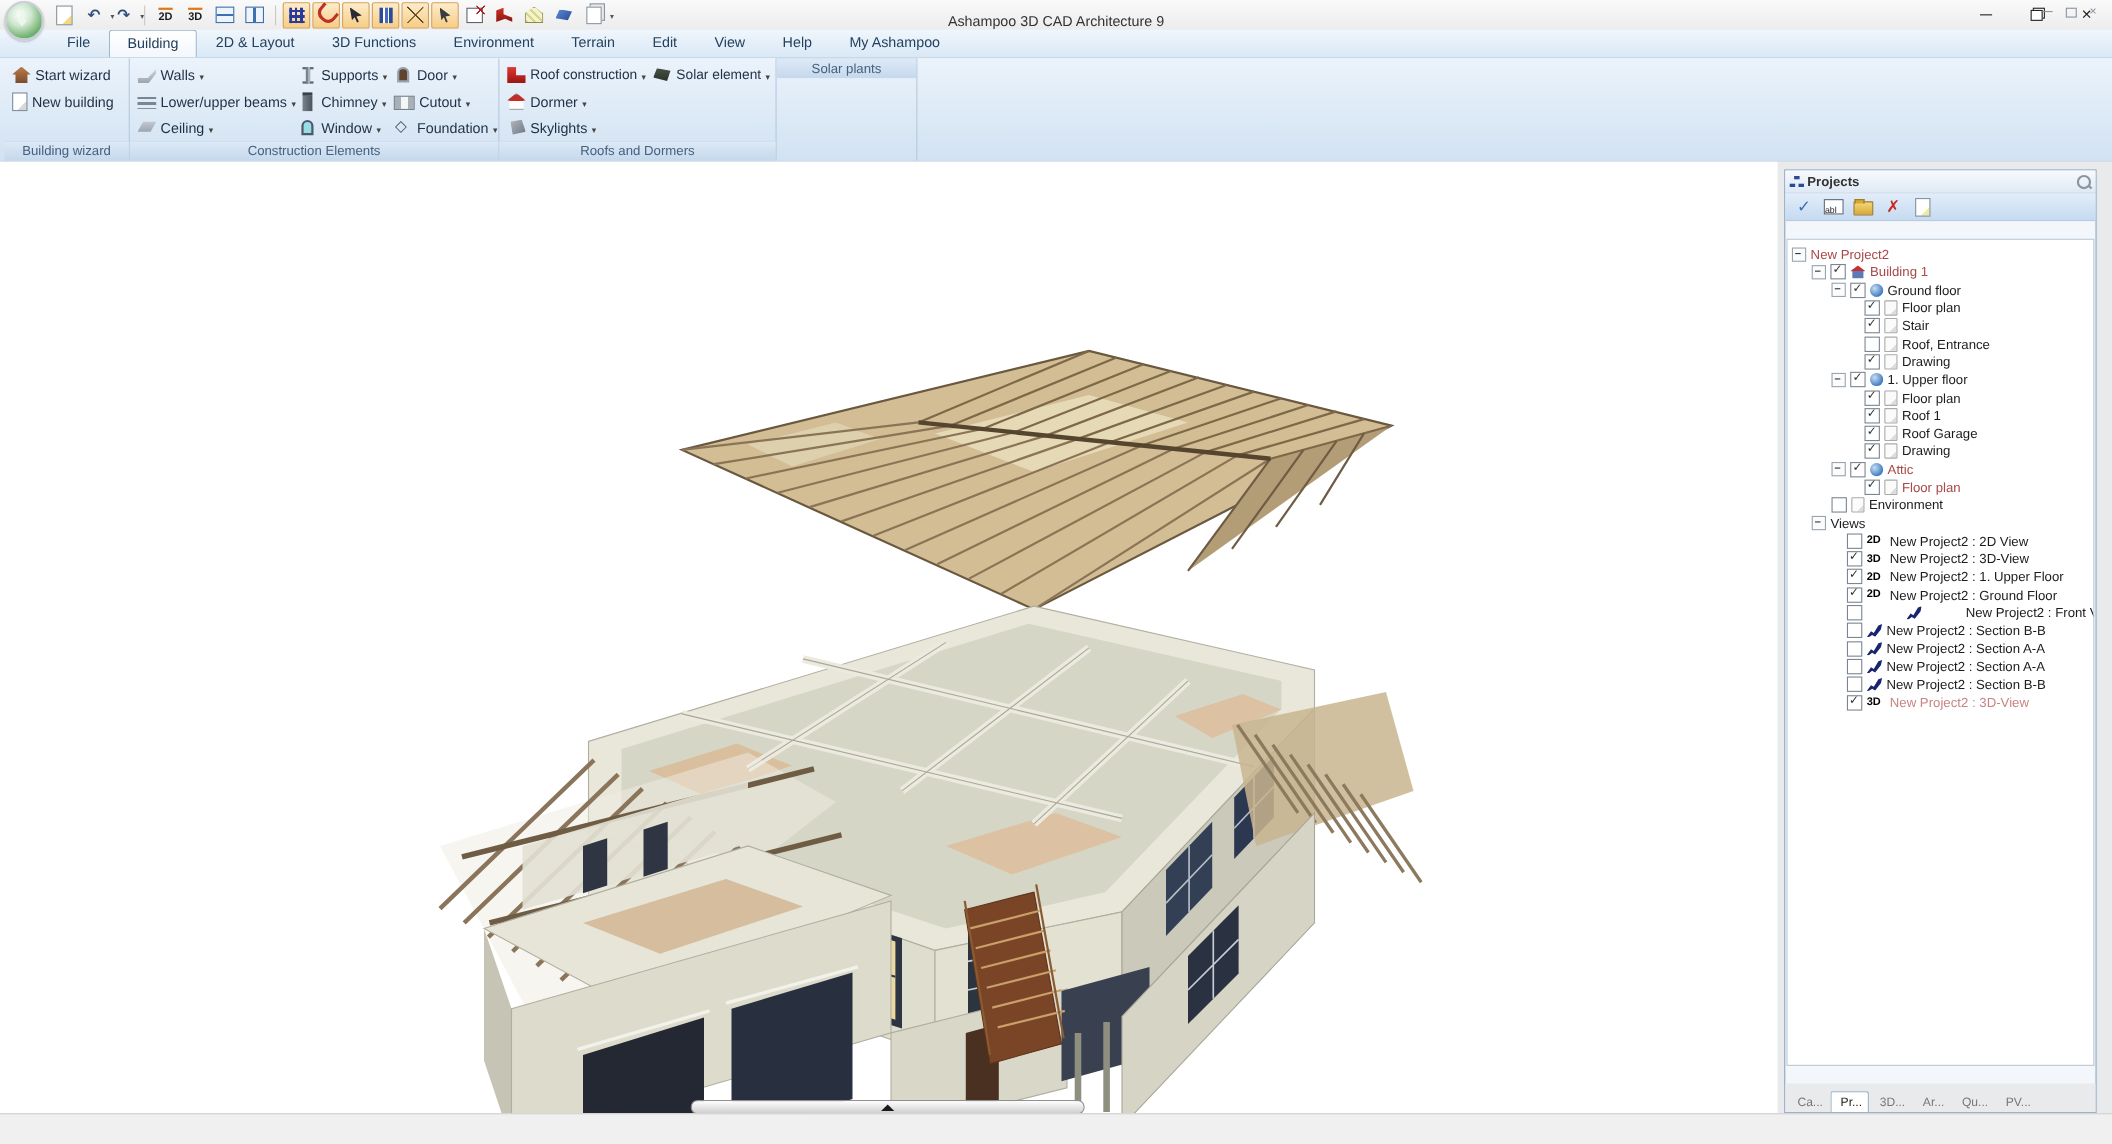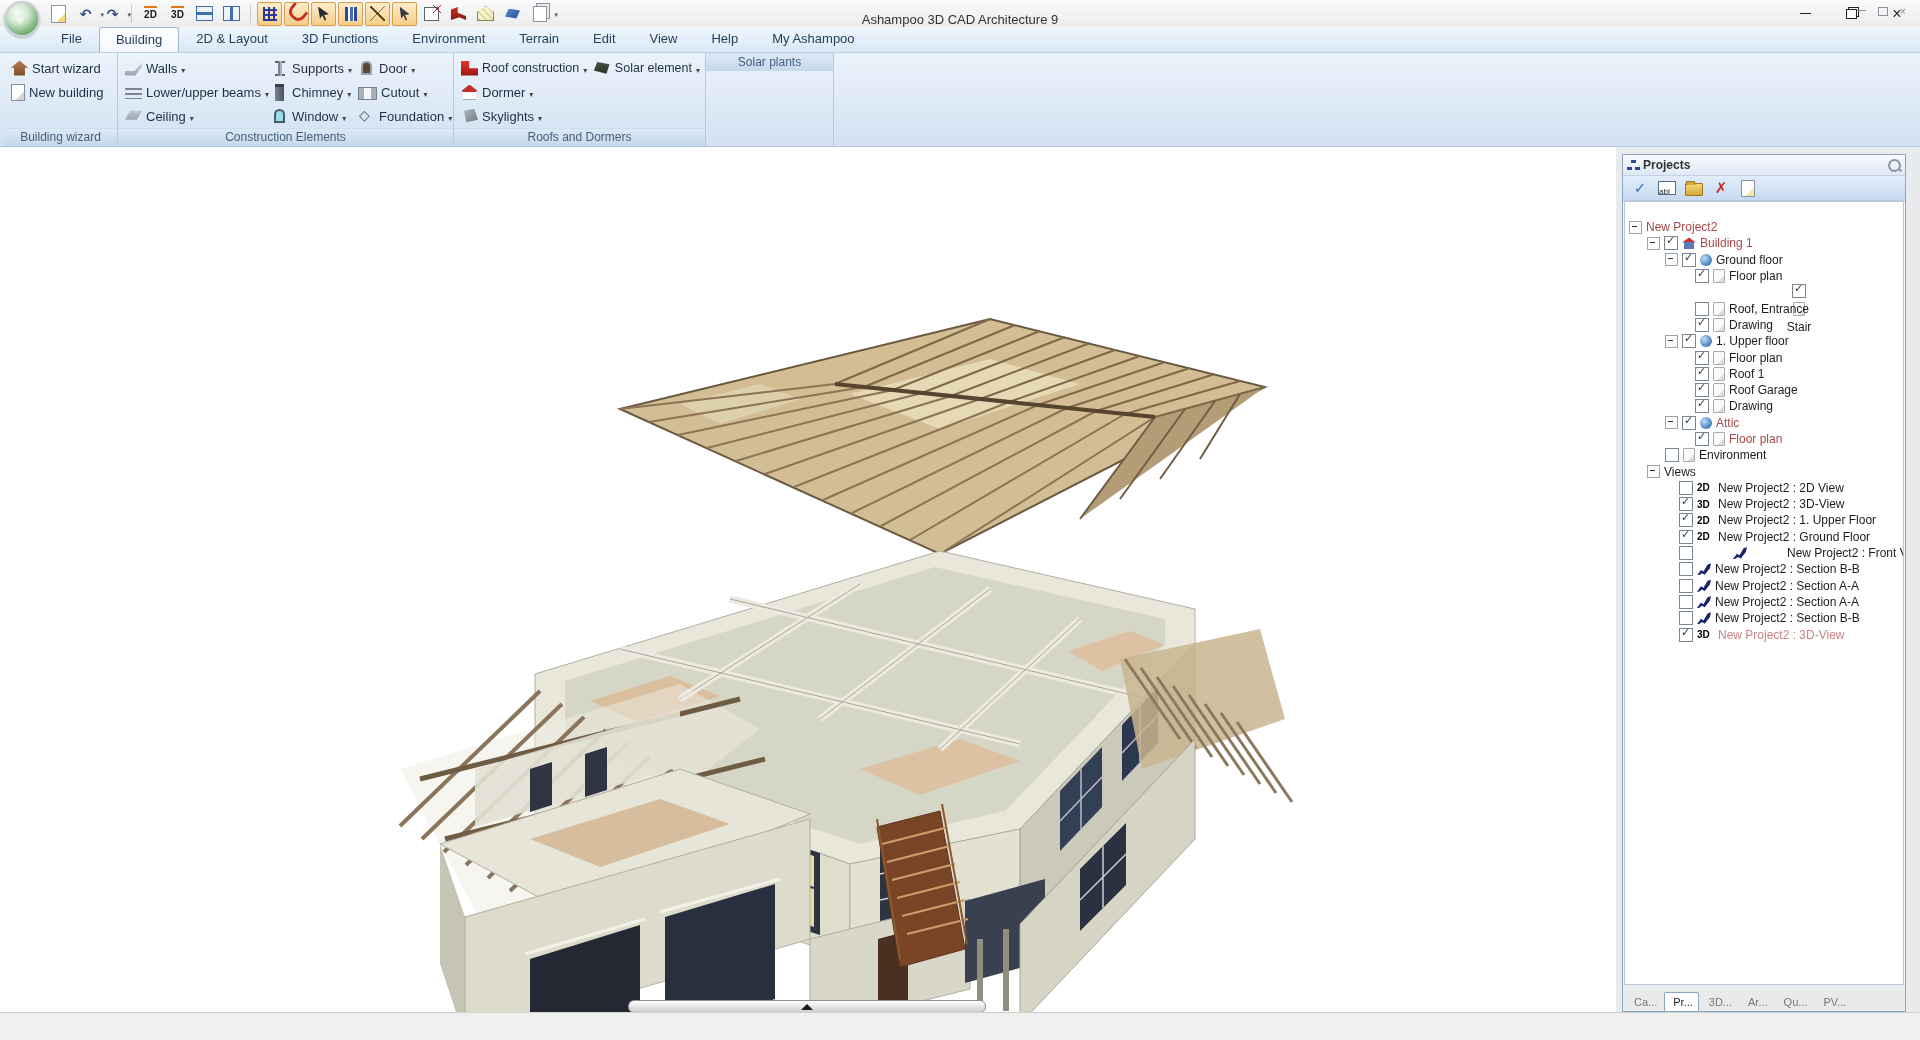--- a/index.html
+++ b/index.html
@@ -144,21 +144,21 @@
     display:flex;align-items:center;gap:9px;padding:0 8px;}
   .pticon{width:18px;height:16px;position:relative;display:flex;align-items:center;justify-content:center;}
   .pt-apply-check::after{content:"✓";font-family:"DejaVu Sans",sans-serif;color:#3a6fb5;font-weight:bold;font-size:15px;}
   .pt-rename-abl{border:1px solid #5a6a7a;background:#fff;width:16px;height:12px;}
   .pt-rename-abl::after{content:"abl";font-size:8px;color:#222;}
   .pt-open-folder{background:linear-gradient(#f4d878,#d8a838);width:16px;height:11px;border:1px solid #a07820;
     border-radius:1px;position:relative;margin-top:3px;}
   .pt-open-folder::before{content:"";position:absolute;left:0;top:-3px;width:7px;height:3px;background:#d8a838;border:1px solid #a07820;border-bottom:none;}
   .pt-delete-cross::after{content:"✗";font-family:"DejaVu Sans",sans-serif;color:#c42a20;font-weight:bold;font-size:15px;}
   .pt-new-page{width:12px;height:15px;background:linear-gradient(135deg,#fff 70%,#f3e9a0 70%);border:1px solid #8a94a0;}
-  #treewrap{flex:1;background:#fff;border:1px solid #b8c8d8;margin:0 1px;overflow:hidden;padding-top:17px;}
+  #treewrap{flex:1;background:#fff;border:1px solid #b8c8d8;margin:16px 1px;overflow:hidden;padding-top:5px;}
   .trow{display:flex;align-items:center;height:16.3px;gap:4px;font-size:12px;color:#1c1c1c;white-space:nowrap;}
   .trow.red .tlbl{color:#a84848;}
   .trow.red2 .tlbl{color:#c88484;}
   .texp{width:11px;height:11px;border:1px solid #98a4b0;background:#fcfcfc;flex:none;position:relative;}
   .texp::after{content:"";position:absolute;left:2px;top:4px;width:5px;height:1px;background:#333;}
   .tcb{width:12px;height:12px;border:1px solid #7a8692;background:#fff;flex:none;position:relative;}
   .tcb.on::after{content:"✓";font-family:"DejaVu Sans",sans-serif;position:absolute;left:1px;top:-3px;font-size:11px;color:#333;}
   .tico{flex:none;}
   .ti-building{width:14px;height:12px;background:linear-gradient(#c83030 0 42%,#5a7ab8 42%);
     clip-path:polygon(50% 0,100% 42%,86% 42%,86% 100%,14% 100%,14% 42%,0 42%);}
@@ -559,21 +559,21 @@
             <span class="tcb on"></span>
             <span class="tico ti-floor tico-set"></span>
             <span class="tlbl">Ground floor</span>
           </div>
           <div class="trow" style="padding-left: 70px;">
 
             <span class="tcb on"></span>
             <span class="tico ti-page tico-set"></span>
             <span class="tlbl">Floor plan</span>
           </div>
-          <div class="trow" style="padding-left: 70px; flex-direction: column;">
+          <div class="trow" style="padding-left: 70px;">
 
             <span class="tcb on"></span>
             <span class="tico ti-page tico-set"></span>
             <span class="tlbl">Stair</span>
           </div>
           <div class="trow" style="padding-left: 70px;">
 
             <span class="tcb"></span>
             <span class="tico ti-page tico-set"></span>
             <span class="tlbl">Roof, Entrance</span>

